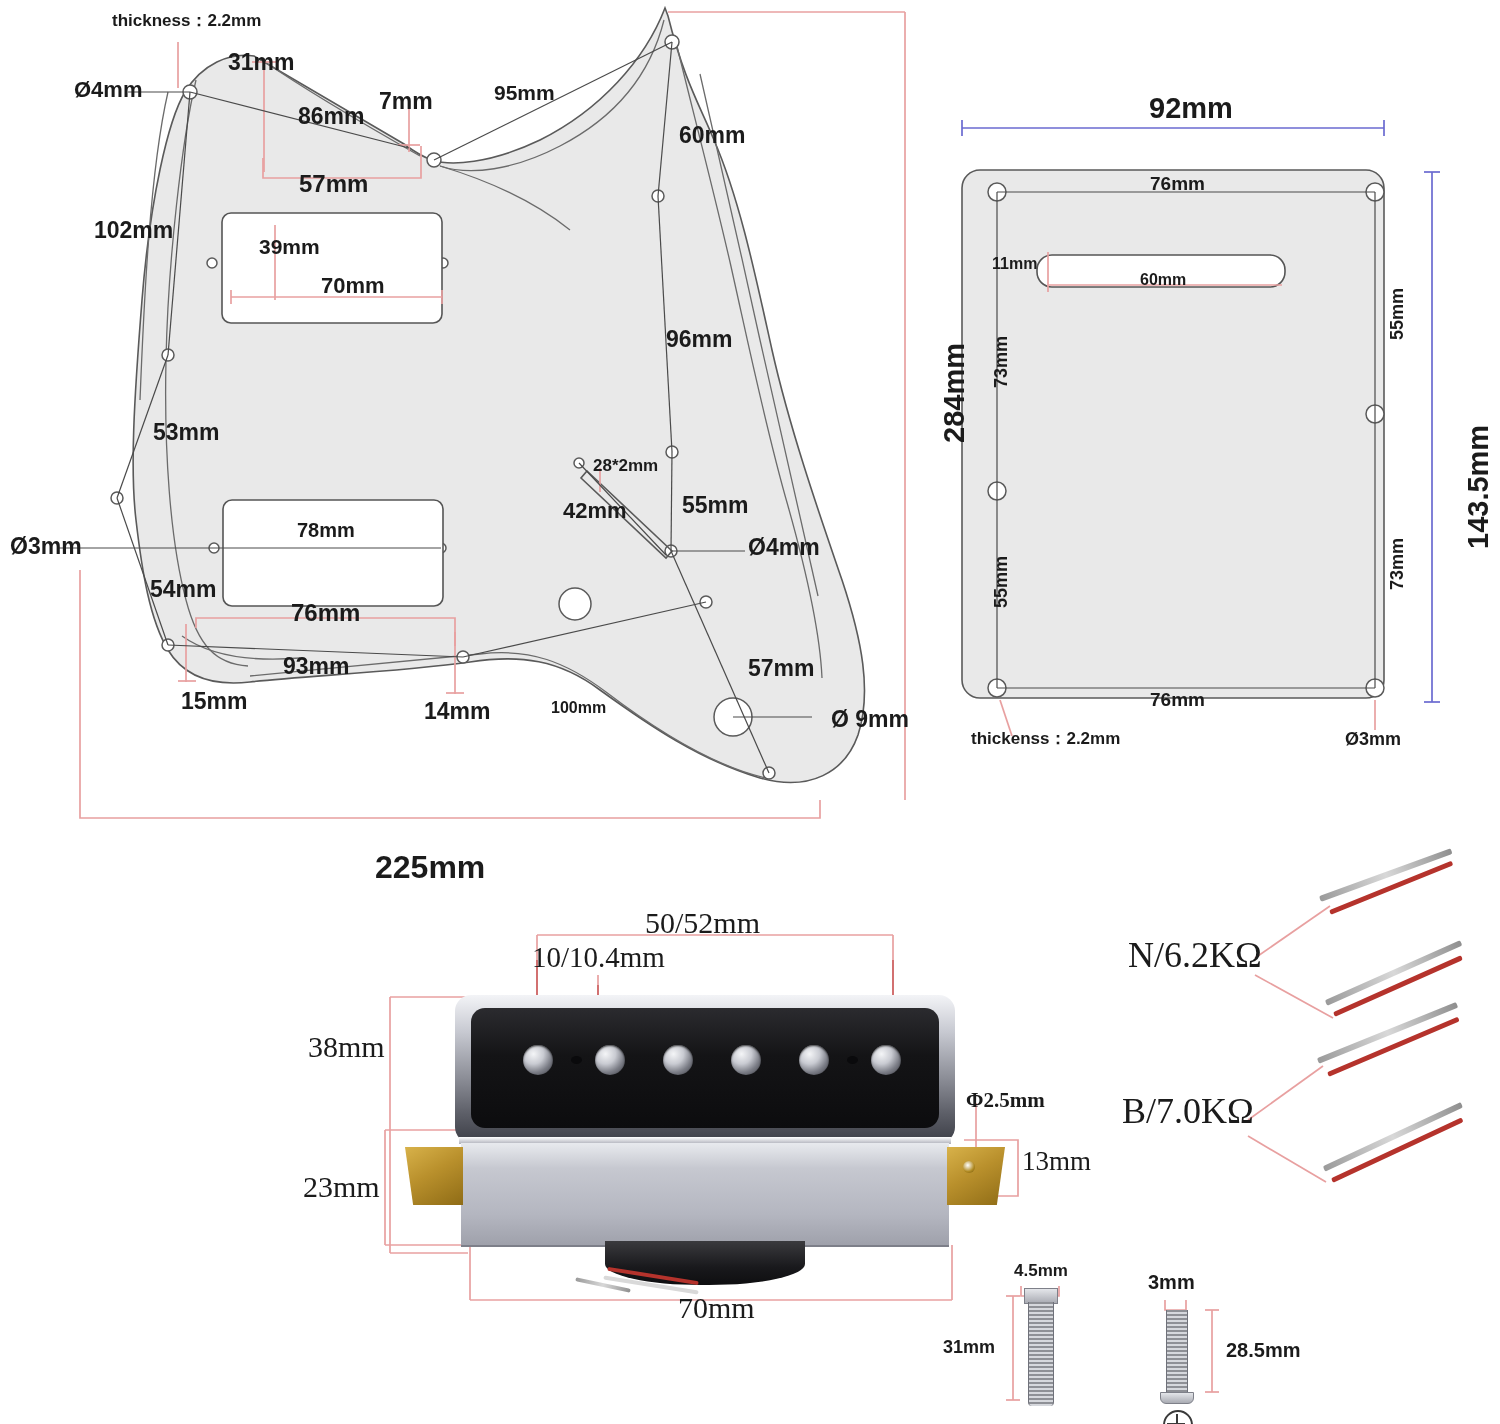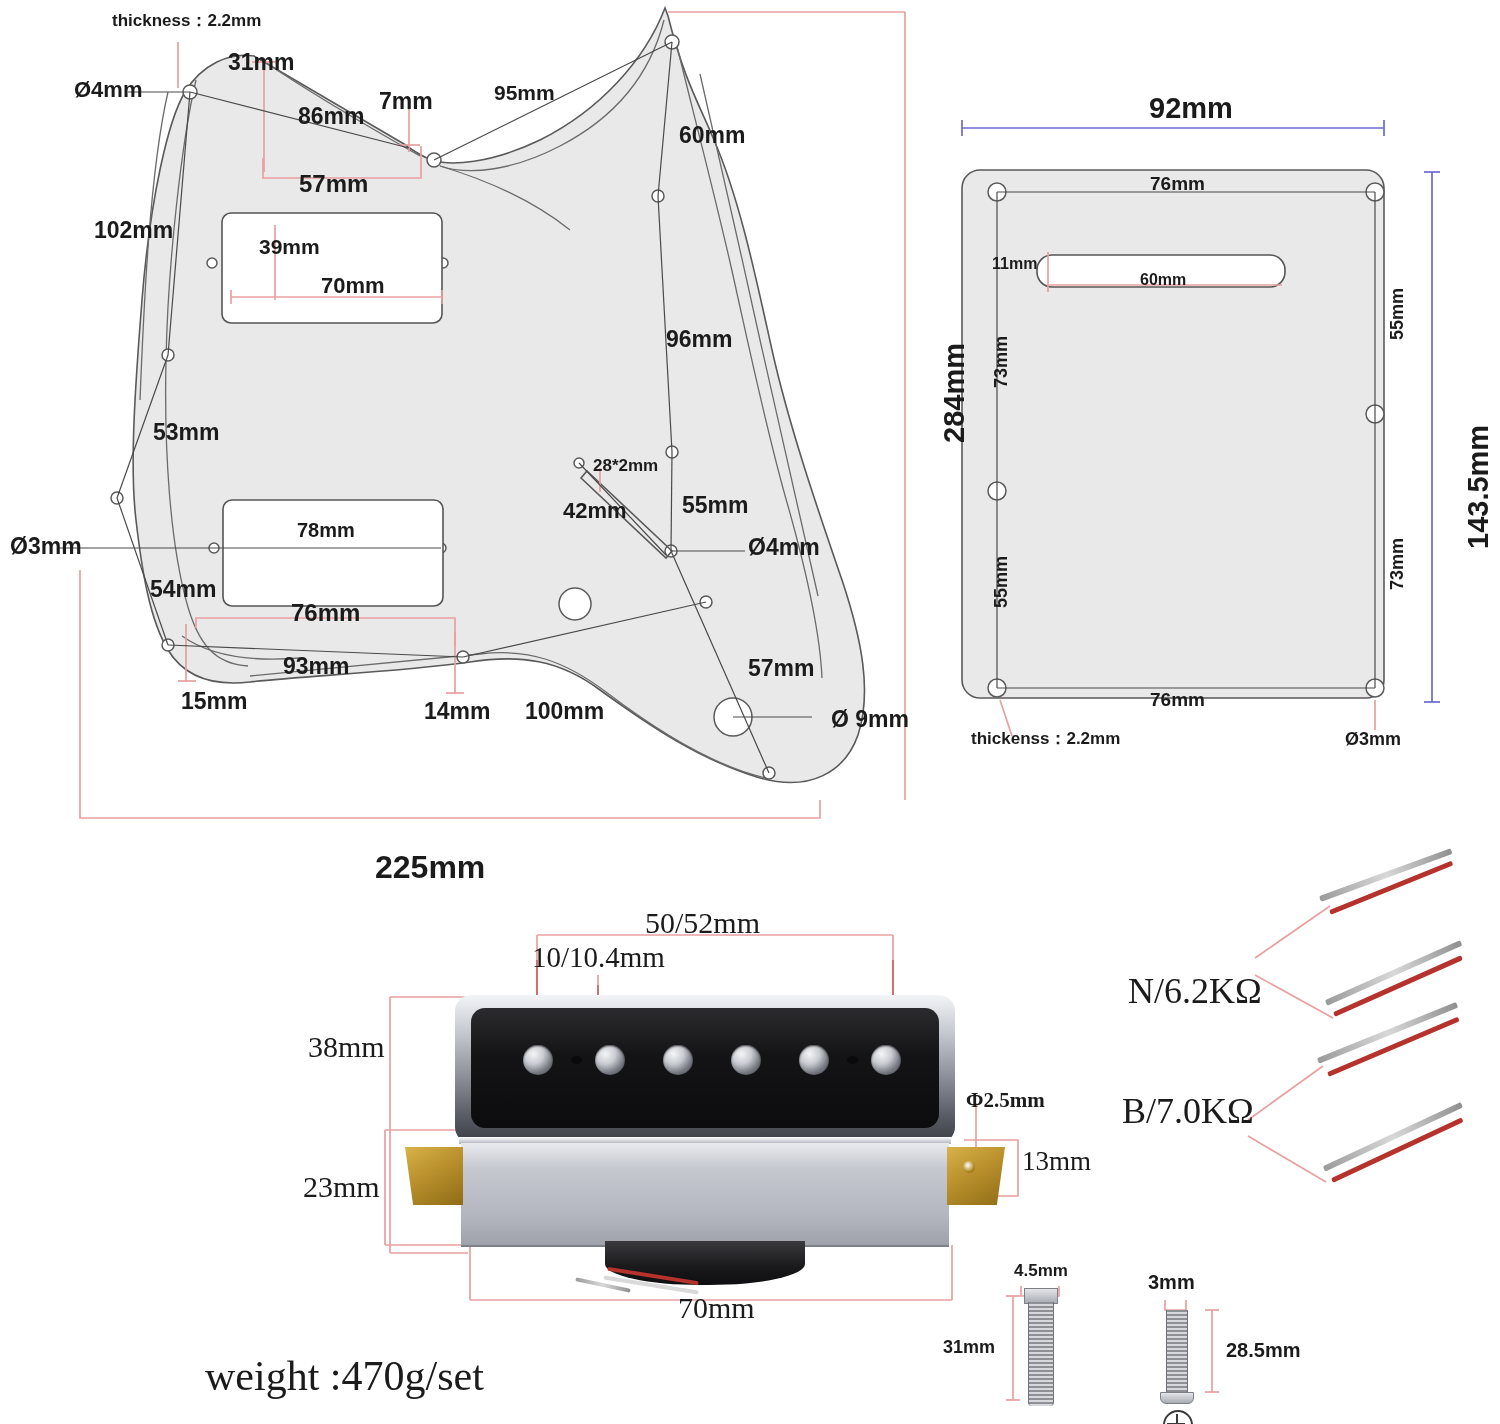--- a/index.html
+++ b/index.html
@@ -417,21 +417,21 @@
   <span class="lbl" style="left:563px; top:500px; font-size:22px;">42mm</span>
   <span class="lbl" style="left:682px; top:494px; font-size:23px;">55mm</span>
   <span class="lbl" style="left:10px; top:535px; font-size:23px;">Ø3mm</span>
   <span class="lbl" style="left:748px; top:536px; font-size:23px;">Ø4mm</span>
   <span class="lbl" style="left:297px; top:520px; font-size:20px;">78mm</span>
   <span class="lbl" style="left:150px; top:578px; font-size:23px;">54mm</span>
   <span class="lbl" style="left:291px; top:601px; font-size:24px;">76mm</span>
   <span class="lbl" style="left:283px; top:655px; font-size:23px;">93mm</span>
   <span class="lbl" style="left:181px; top:690px; font-size:23px;">15mm</span>
   <span class="lbl" style="left:424px; top:700px; font-size:23px;">14mm</span>
-  <span class="lbl" style="left:525px; top:700px; font-size:23px;">100mm</span>
+  <span class="lbl" style="left:551px; top:700px; font-size:16px;">100mm</span>
   <span class="lbl" style="left:748px; top:657px; font-size:23px;">57mm</span>
   <span class="lbl" style="left:820px; top:708px; font-size:23px;margin-left:11px;">Ø 9mm</span>
   <span class="lbl rot90" style="left:940px; top:443px; font-size:29px;">284mm</span>
   <span class="lbl" style="left:375px; top:851px; font-size:32px;">225mm</span>
 
   <span class="lbl" style="left:1136px; top:94px; font-size:29px;margin-left:13px;">92mm</span>
   <span class="lbl thin" style="left:1150px; top:174px; font-size:19px;">76mm</span>
   <span class="lbl thin" style="left:992px; top:256px; font-size:16px;">11mm</span>
   <span class="lbl thin" style="left:1140px; top:272px; font-size:16px;">60mm</span>
   <span class="lbl thin rot90" style="left:992px; top:388px; font-size:18px;">73mm</span>
@@ -444,23 +444,22 @@
   <span class="lbl rot90" style="left:1464px; top:549px; font-size:29px;">143.5mm</span>
 
   <span class="lbl serif" style="left:645px; top:908px; font-size:30px;text-align:right;">50/52mm</span>
   <span class="lbl serif" style="left:532px; top:943px; font-size:29px;">10/10.4mm</span>
   <span class="lbl serif" style="left:308px; top:1032px; font-size:30px;">38mm</span>
   <span class="lbl serif" style="left:303px; top:1172px; font-size:30px;">23mm</span>
   <span class="lbl serif" style="left:678px; top:1293px; font-size:30px;">70mm</span>
   <span class="lbl serif" style="left:966px; top:1090px; font-size:21px;font-weight:bold;">Φ2.5mm</span>
   <span class="lbl serif" style="left:1022px; top:1148px; font-size:27px;">13mm</span>
 
-  <span class="lbl serif" style="left:1128px; top:973px; font-size:36px;">N/6.2KΩ</span>
+  <span class="lbl serif" style="left:1128px; top:937px; font-size:36px;">N/6.2KΩ</span>
   <span class="lbl serif" style="left:1122px; top:1093px; font-size:36px;">B/7.0KΩ</span>
 
   <span class="lbl thin" style="left:1014px; top:1262px; font-size:17px;">4.5mm</span>
   <span class="lbl thin" style="left:943px; top:1338px; font-size:18px;">31mm</span>
   <span class="lbl thin" style="left:1148px; top:1272px; font-size:20px;">3mm</span>
   <span class="lbl thin" style="left:1226px; top:1340px; font-size:20px;">28.5mm</span>
 
-  <span class="lbl serif" style="left:205px; top:1355px; font-size:42px;">weight  :470g/set</span>
 
 </div>
 
 </body></html>

